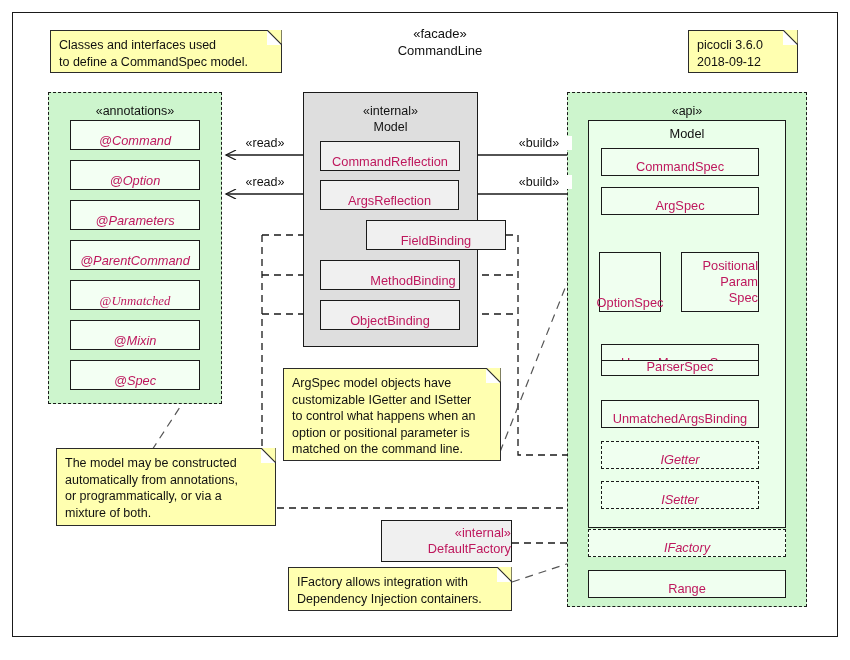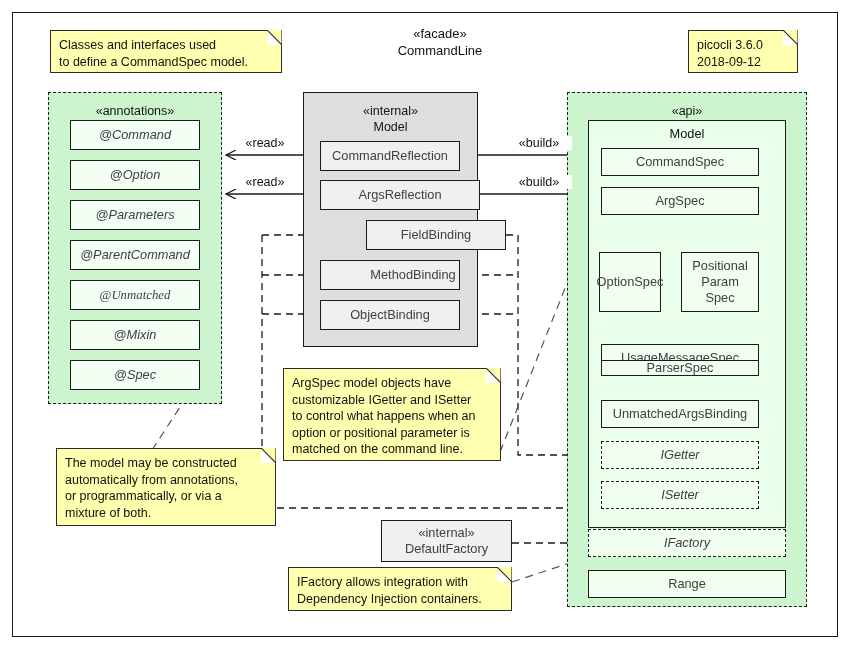--- a/index.html
+++ b/index.html
@@ -78,26 +78,26 @@
     font-size: 12.5px;
     line-height: 16px;
     color: #111;
     padding-top: 10px;
   }
 
   
   .cls {
     border: 1.3px solid #1a1a1a;
     display: flex;
-    align-items: center;
+    align-items: flex-end;
     justify-content: center;
     text-align: center;
     font-size: 12.8px;
     line-height: 16px;
-    color: #404040;
+    color: #be185d;
   }
   .cls-green  { background: #f0fff0; }
   .cls-grey   { background: #f0f0f0; }
   .cls-annot  { background: #f3fff3; font-style: italic; }
   .cls-iface  {
     background: #f0fff0;
     border: 1.4px dashed #1a1a1a;
     font-style: italic;
   }
   .inner-model-box {
@@ -232,21 +232,21 @@
     <span>@Spec</span>
   </div>
 
   <div class="abs pkg-solid" style="left:303px; top:92px; width:175px; height:255px;">
     <div class="pkg-label">«internal»</div>
     <div class="pkg-label" style="padding-top:0;">Model</div>
   </div>
   <div class="abs cls cls-grey" style="left:320px; top:141px; width:140px; height:30px;">
     <span>CommandReflection</span>
   </div>
-  <div class="abs cls cls-grey" style="left:320px; top:180px; width:160px; height:30px;">
+  <div class="abs cls cls-grey" style="left:320px; top:180px; width:139px; height:30px;">
     <span>ArgsReflection</span>
   </div>
   <div class="abs cls cls-grey" style="left:320px; top:220px; width:140px; height:30px;margin-left:46px;">
     <span>FieldBinding</span>
   </div>
   <div class="abs cls cls-grey" style="left:320px; top:260px; width:140px; height:30px;padding-left:46px;">
     <span>MethodBinding</span>
   </div>
   <div class="abs cls cls-grey" style="left:320px; top:300px; width:140px; height:30px;">
     <span>ObjectBinding</span>

